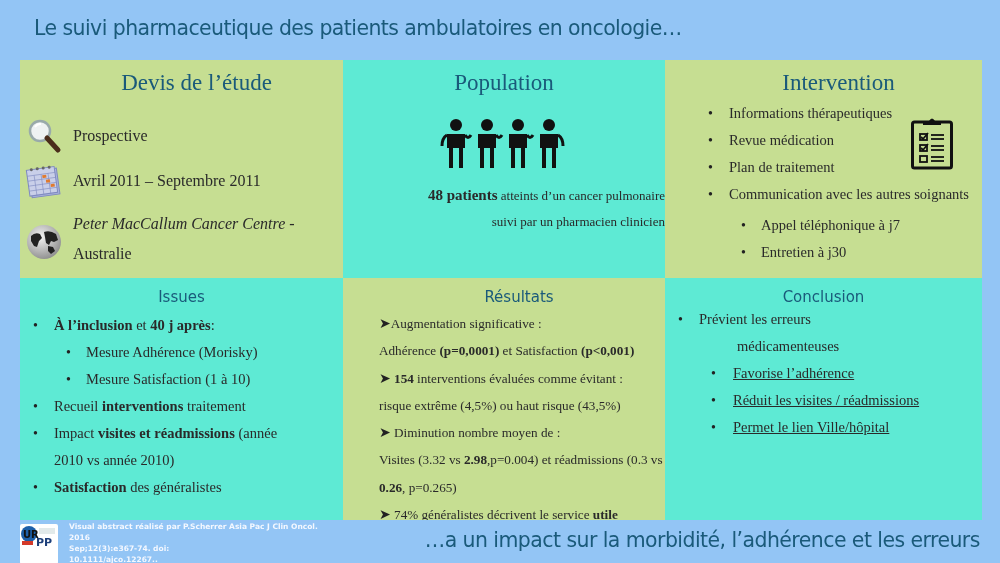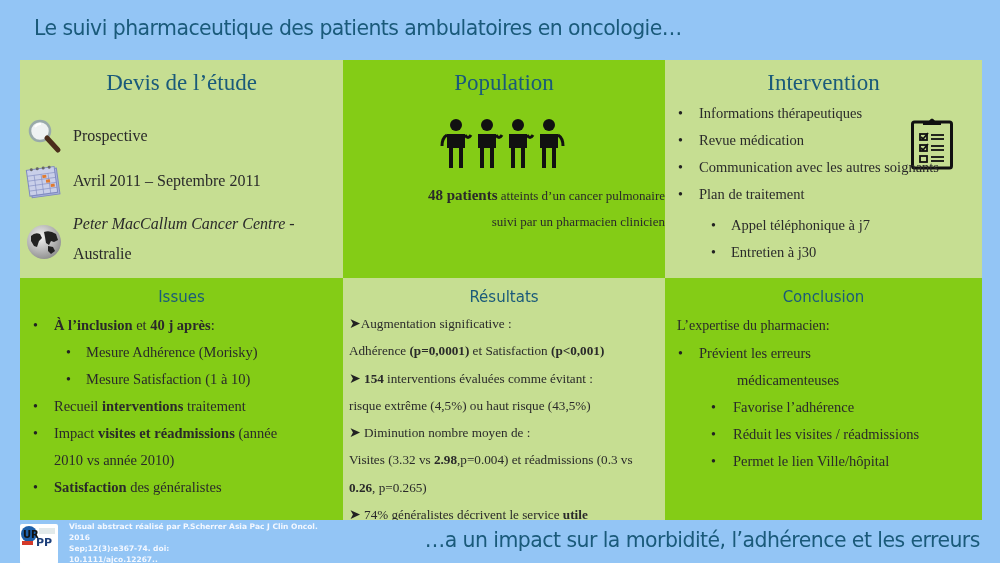--- a/index.html
+++ b/index.html
@@ -16,22 +16,22 @@
     font-size: 22px; color: #1a5a7a; letter-spacing: -0.6px;
     transform: scaleX(0.93); transform-origin: left;
   }
   .grid {
     position: absolute; left: 20px; top: 60px; width: 962px; height: 460px;
     display: grid;
     grid-template-columns: 323px 322px 317px;
     grid-template-rows: 218px 242px;
   }
   .panel { position: relative; overflow: hidden; }
-  .green { background: #c6de92; }
-  .light { background: #84cc16; }
+  .green { background: #c6de92; padding-left: 30px; }
+  .light { background: #5eead4; }
   .panel h2 {
     text-align: center; font-weight: normal; color: #1a5a7a;
     font-family: "Liberation Serif", serif; font-size: 23px; margin-top: 10px;
   }
   .panel h2.sans {
     font-family: "DejaVu Sans", "Liberation Sans", sans-serif; font-size: 15px; margin-top: 10px;
   }
   
   .devis-row { position: absolute; left: 0; display: flex; align-items: center; }
   .devis-row .ico { width: 40px; height: 40px; margin-left: 4px; }
@@ -53,21 +53,21 @@
   .clip { position: absolute; right: 28px; top: 56px; }
   .issues-list { margin-top: 6px; }
   .issues-list li { font-size: 14px; line-height: 27.5px; }
   .res { padding-left: 6px; margin-top: 4px; font-size: 13.2px; line-height: 27.3px; }
   .res .arrow { font-size: 14px; color: #222; }
   .concl { padding-left: 12px; margin-top: 6px; font-size: 14px; line-height: 27.5px; }
   .concl-list li { font-size: 14px; line-height: 28px; padding-left: 72px; }
   .concl-list li::before { left: 50px; }
   .concl-list li.cont { padding-left: 72px; }
   .concl-list li.cont::before { content: ""; }
-  .concl-list li.tight { padding-left: 68px; }
+  .concl-list li.tight { padding-left: 68px; text-decoration: underline; }
   .concl-list li.tight::before { left: 46px; }
   
   .footer-logo {
     position: absolute; left: 20px; top: 524px; width: 38px; height: 40px; background: #fff;
     border-radius: 2px; overflow: hidden;
   }
   .credit {
     position: absolute; left: 69px; top: 521px; width: 260px;
     font-family: "DejaVu Sans", sans-serif; font-size: 7.5px; font-weight: bold;
     color: #f4f8ff; line-height: 11px;
@@ -198,22 +198,22 @@
           <line x1="21" y1="23" x2="34" y2="23"></line>
         <line x1="21" y1="30" x2="34" y2="30"></line>
           <line x1="21" y1="34" x2="34" y2="34"></line>
         <line x1="21" y1="41" x2="34" y2="41"></line>
           <line x1="21" y1="45" x2="34" y2="45"></line>
       </g>
     </svg>
     <ul class="blist int-list">
       <li>Informations thérapeutiques</li>
       <li>Revue médication</li>
+      <li>Plan de traitement</li>
       <li>Communication  avec les autres soignants</li>
-      <li>Plan de traitement</li>
       <li class="sub" style="margin-top:4px;">Appel téléphonique à j7</li>
       <li class="sub">Entretien à j30</li>
     </ul>
   </div>
 
   <div class="panel light">
     <h2 class="sans">Issues</h2>
     <ul class="blist issues-list">
       <li><b>À l’inclusion</b><span> et </span><b>40 j après</b><span>:</span></li>
       <li class="sub">Mesure Adhérence (Morisky)</li>
@@ -233,21 +233,20 @@
       <div>risque extrême (4,5%) ou haut risque (43,5%)</div>
       <div><span class="arrow">➤</span> <span>Diminution  nombre  moyen  de :</span></div>
       <div><span>Visites (3.32 vs  </span><b>2.98</b><span>,p=0.004) et réadmissions (0.3 vs</span></div>
       <div><b>0.26</b><span>, p=0.265)</span></div>
       <div><span class="arrow">➤</span> <span>74% généralistes décrivent le service </span><b>utile</b></div>
     </div>
   </div>
 
   <div class="panel light">
     <h2 class="sans">Conclusion</h2>
-    <div class="concl">L’expertise du pharmacien:</div>
     <ul class="blist concl-list">
       <li>Prévient les erreurs</li>
       <li class="cont">médicamenteuses</li>
       <li class="tight">Favorise l’adhérence</li>
       <li class="tight">Réduit les visites  /  réadmissions</li>
       <li class="tight">Permet le lien Ville/hôpital</li>
     </ul>
   </div>
 </div>
 

